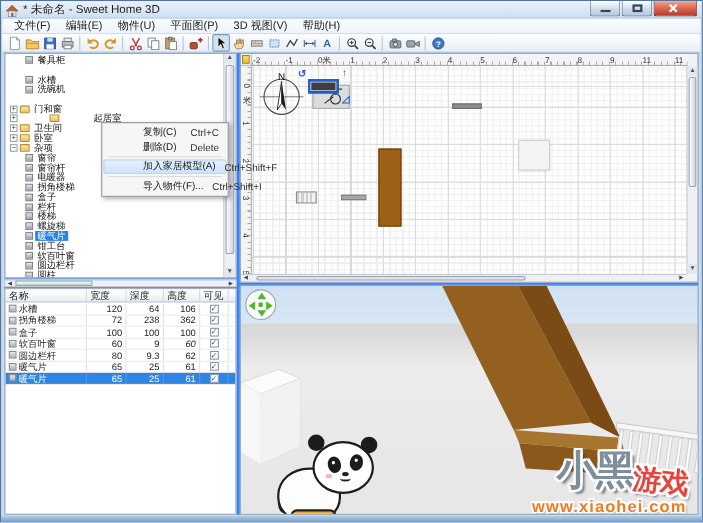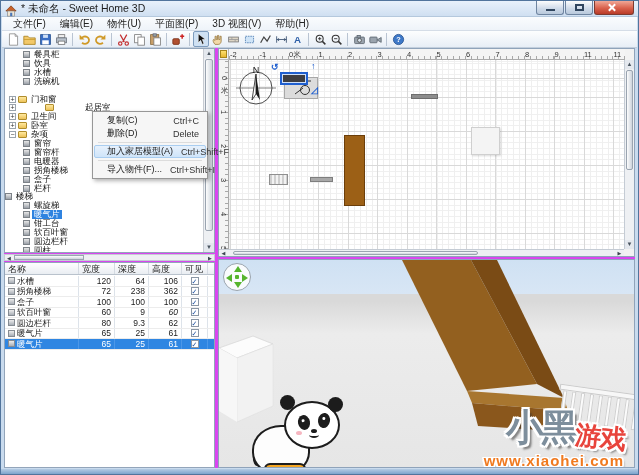--- a/index.html
+++ b/index.html
@@ -25,21 +25,21 @@
 
   
   .toolbar{position:absolute;left:1px;top:30px;right:1px;height:17px;background:linear-gradient(#fdfefe,#e7eef6);border-bottom:1px solid #c3cfdd;display:flex;align-items:center;padding-left:3px;}
   .tb-btn{width:16px;height:16px;display:flex;align-items:center;justify-content:center;border:1px solid transparent;border-radius:2px;}
   .tb-btn.pressed{background:#cfe1f3;border-color:#7e9cbd;}
   .tb-glyph{width:13px;height:13px;display:block;}
   .tb-glyph svg{width:13px;height:13px;display:block;}
   .tb-sep{width:1px;height:13px;background:#b9c4d2;margin:0 3px;}
 
   
-  .content{position:absolute;left:3px;right:3px;top:47px;bottom:6px;background:#d946ef;}
+  .content{position:absolute;left:3px;right:3px;top:47px;bottom:6px;background:#3b82f6;}
 
   
   .tree-panel{position:absolute;left:0;top:0;width:211px;height:205px;background:#fff;border:1px solid #93a5ba;overflow:hidden;}
   .tree-rows{position:absolute;left:0;top:0;right:11px;bottom:0;overflow:hidden;}
   .tree-row{position:absolute;left:0;right:0;height:9px;display:flex;align-items:center;font-size:8.5px;color:#111;white-space:nowrap;}
   .toggle{width:7px;height:7px;border:1px solid #9aa4ae;background:#fff;color:#333;font-size:7px;line-height:5px;text-align:center;margin-right:2px;flex:0 0 auto;}
   .folder-ico{width:9px;height:7px;background:linear-gradient(#ffe9a0,#edc35a);border:1px solid #b08d2c;border-radius:1px;margin-right:2px;flex:0 0 auto;}
   .leaf-ico{width:7px;height:7px;background:linear-gradient(#e8e8e8,#9aa0a8);border:1px solid #7c8288;margin-right:2px;flex:0 0 auto;}
   .tree-label{padding:0 2px;line-height:9px;}
   .tree-label.sel{background:#2f83e0;color:#fff;}
@@ -62,21 +62,21 @@
   .td{font-size:8.5px;color:#222;border-right:1px solid #dde3ea;padding:0 3px;line-height:10px;display:flex;align-items:center;overflow:hidden;flex:0 0 auto;}
   .td.num{justify-content:flex-end;}
   .td.chk{justify-content:center;}
   .row-ico{width:7px;height:7px;background:linear-gradient(#ececec,#a8aeb6);border:1px solid #858b92;margin-right:2px;flex:0 0 auto;}
   .checkbox{width:8px;height:8px;background:#fff;border:1px solid #8a96a4;font-size:7px;line-height:7px;text-align:center;color:#1b4f9e;}
 
   
   .ctxmenu{position:absolute;left:92px;top:110px;width:116px;background:#f6f6f6;border:1px solid #979797;box-shadow:2px 2px 4px rgba(0,0,0,.3);z-index:60;padding:2px 1px;}
   .cm-item{height:13px;display:flex;justify-content:space-between;align-items:center;padding:0 6px 0 12px;font-size:9px;color:#1a1a1a;border:1px solid transparent;border-radius:2px;}
   .cm-item.hl{background:linear-gradient(#e7f1fc,#cfe4f9);border-color:#a9cdf0;}
-  .cm-label{white-space:nowrap;}
+  .cm-label{white-space:nowrap;margin-left:23px;}
   .cm-short{color:#333;margin-left:8px;white-space:nowrap;}
   .cm-sep{height:1px;background:#dcdcdc;margin:2px 4px;}
 
   
   .plan-panel{position:absolute;left:214px;top:0;width:417px;height:209px;background:#f2f2f2;border:1px solid #8fa3ba;overflow:hidden;}
   .plan-corner{position:absolute;left:0;top:0;width:10px;height:11px;background:#f2f2f2;border-right:1px solid #bbb;border-bottom:1px solid #bbb;}
   .plan-corner .lvl{position:absolute;left:1px;top:1px;width:7px;height:8px;background:linear-gradient(#ffe070,#e8b830);border:1px solid #a8861c;}
   .hruler{position:absolute;left:10px;top:0;width:396px;height:11px;background:#f4f4f4;border-bottom:1px solid #aaa;
     background-image:repeating-linear-gradient(90deg,#a8a8a8 0 1px,transparent 1px 5.9px);background-size:100% 3px;background-position:0 100%;background-repeat:no-repeat;}
   .hr-label{position:absolute;top:1px;font-size:7.5px;color:#333;white-space:nowrap;}
@@ -375,24 +375,20 @@
     </div>
 
   <div class="content">
 
     <div class="tree-panel">
       <div class="tree-rows" id="tree">
           <div class="tree-row" style="top: 1px; padding-left: 18px;">
             <span class="leaf-ico"></span>
             <span class="tree-label">餐具柜</span>
           </div>
-          <div class="tree-row" style="top: 9.9px; padding-left: 18px;">
-            <span class="leaf-ico"></span>
-            <span class="tree-label">饮具</span>
-          </div>
           <div class="tree-row" style="top: 18.8px; padding-left: 18px;">
             <span class="leaf-ico"></span>
             <span class="tree-label">水槽</span>
           </div>
           <div class="tree-row" style="top: 27.7px; padding-left: 18px;">
             <span class="leaf-ico"></span>
             <span class="tree-label">洗碗机</span>
           </div>
           <div class="tree-row" style="top: 45.5px; padding-left: 4px;">
             <span class="toggle">+</span>
@@ -436,21 +432,21 @@
             <span class="tree-label">拐角楼梯</span>
           </div>
           <div class="tree-row" style="top: 125.6px; padding-left: 18px;">
             <span class="leaf-ico"></span>
             <span class="tree-label">盒子</span>
           </div>
           <div class="tree-row" style="top: 134.5px; padding-left: 18px;">
             <span class="leaf-ico"></span>
             <span class="tree-label">栏杆</span>
           </div>
-          <div class="tree-row" style="top: 143.4px; ">
+          <div class="tree-row" style="top: 143.4px; padding-left: 18px;">
             <span class="leaf-ico"></span>
             <span class="tree-label">楼梯</span>
           </div>
           <div class="tree-row" style="top: 152.3px; padding-left: 18px;">
             <span class="leaf-ico"></span>
             <span class="tree-label">螺旋梯</span>
           </div>
           <div class="tree-row" style="top: 161.2px; padding-left: 18px;">
             <span class="leaf-ico"></span>
             <span class="tree-label sel">暖气片</span>

